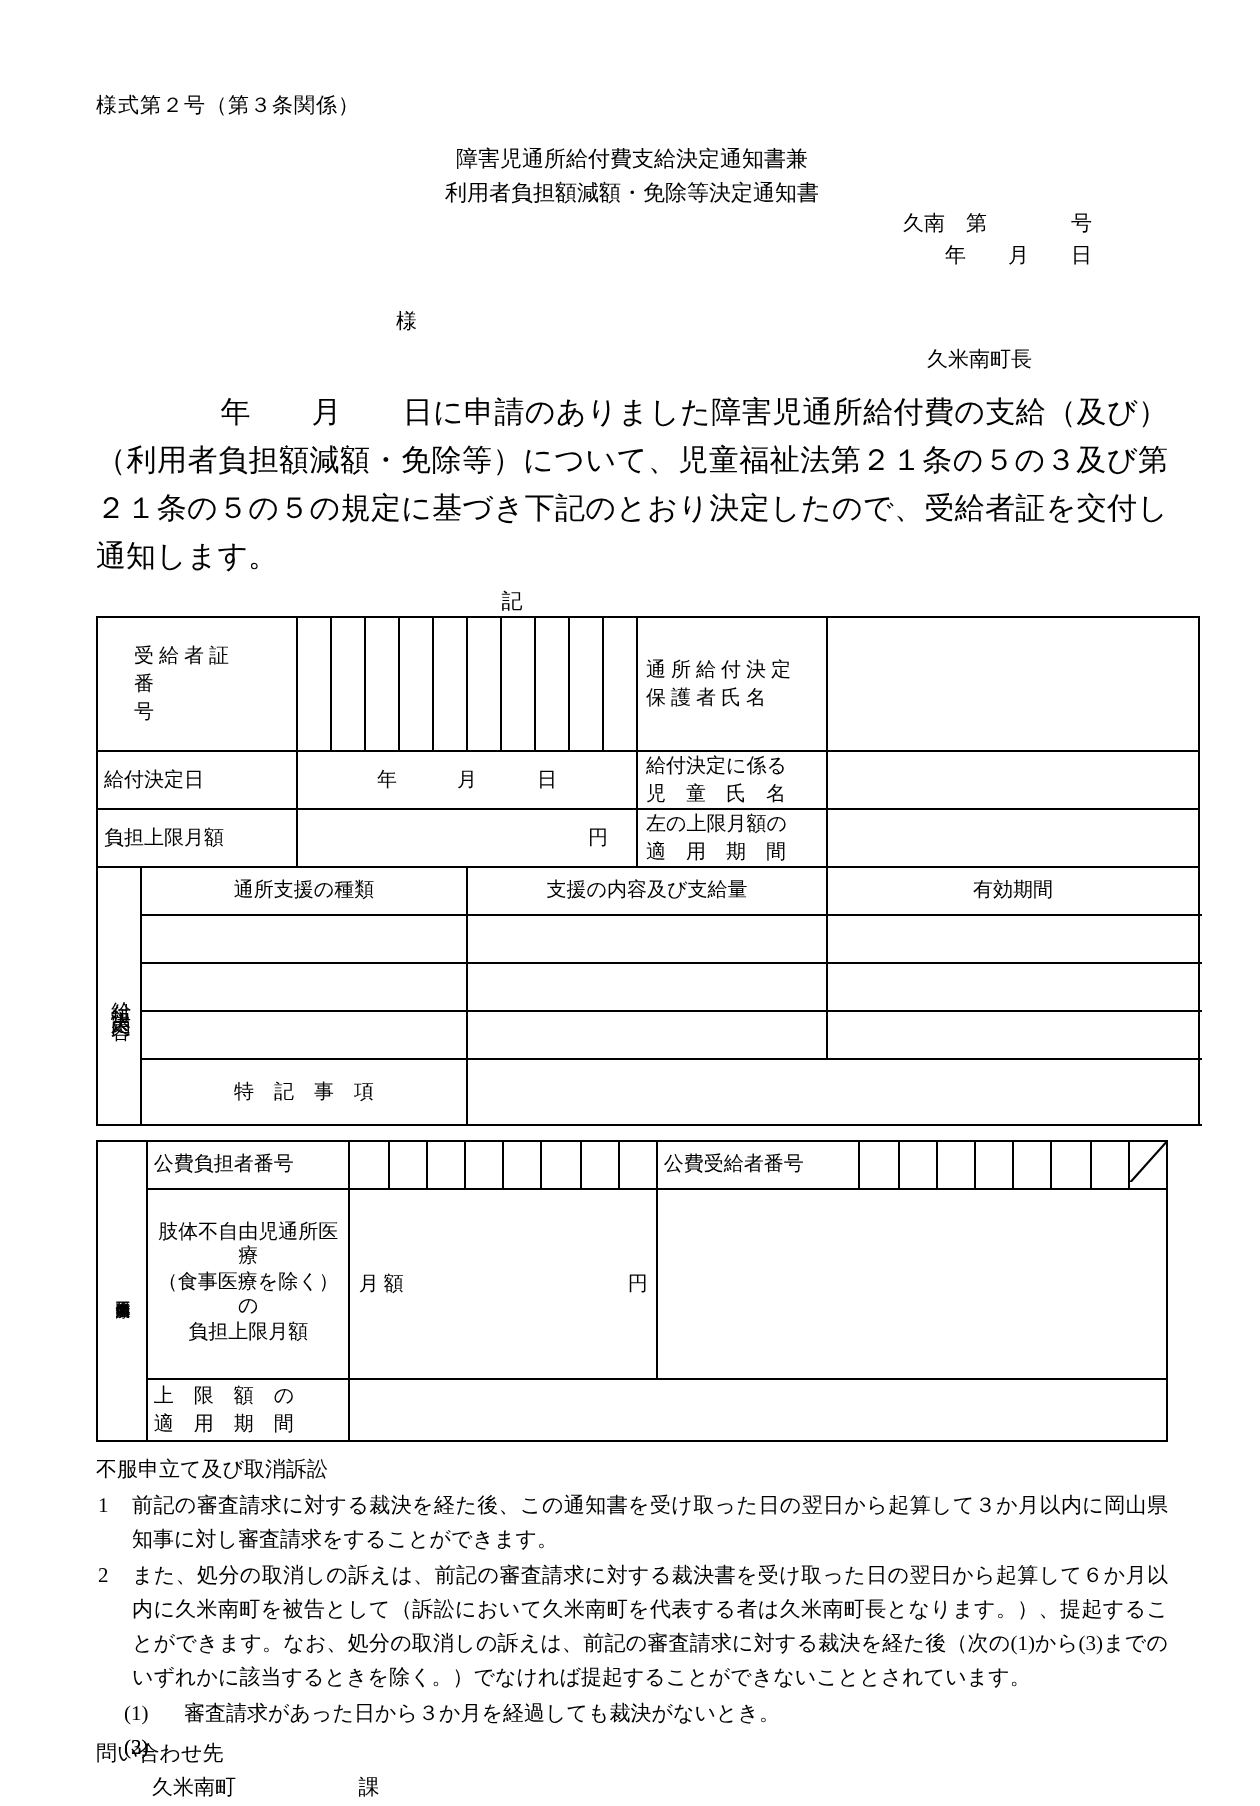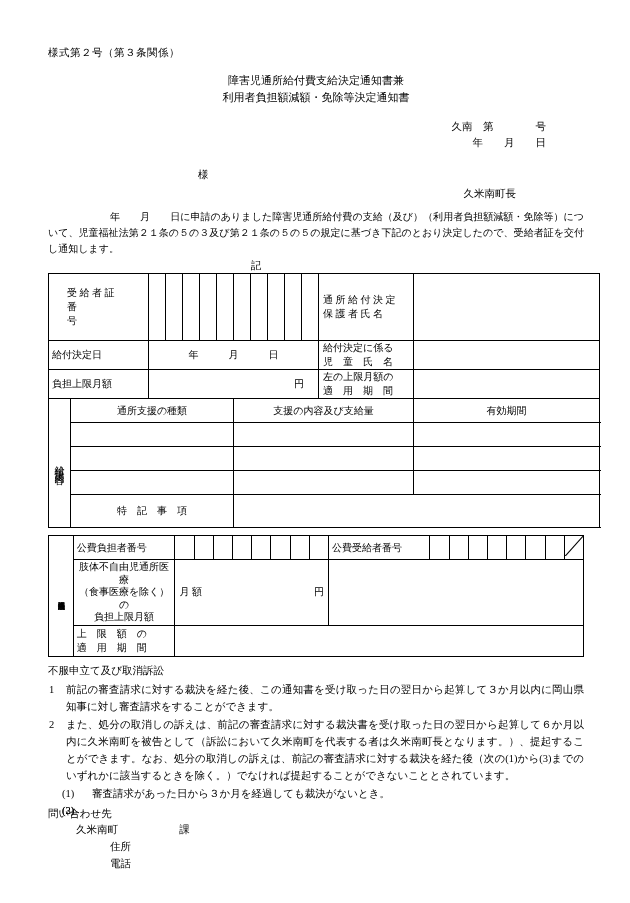--- a/index.html
+++ b/index.html
@@ -32,41 +32,40 @@
     font-size: 10.5px;
     letter-spacing: 0.5px;
   }
   .title-block {
     text-align: center;
     margin-top: 12px;
     line-height: 1.5;
     font-size: 11px;
   }
   .doc-num {
-    margin-top: 14px;
     text-align: right;
     padding-right: 38px;
     line-height: 1.55;
     font-size: 10.5px;
   }
   .doc-num div { white-space: pre; }
   .addressee {
     margin-top: 16px;
     padding-left: 150px;
     font-size: 10.5px;
   }
   .issuer {
     margin-top: 5px;
     text-align: right;
     padding-right: 68px;
     font-size: 10.5px;
   }
   .body-para {
     margin-top: 8px;
-    font-size: 10px;
+    font-size: 15px;
     line-height: 1.62;
     text-align: justify;
   }
   .body-para .indent { display: inline-block; width: 62px; }
   .ki {
     text-align: center;
     margin-top: 2px;
     font-size: 10.5px;
     padding-right: 120px;
   }
@@ -315,21 +314,21 @@
         <td></td>
         <td></td>
         <td class="slash-cell">
           <svg class="slash" viewBox="0 0 17 19" preserveAspectRatio="none">
             <line x1="17" y1="0" x2="0" y2="19" stroke="#000" stroke-width="1"></line>
           </svg>
         </td>
       </tr>
 
       <tr>
-        <td class="cellsm" style="padding:1px 2px; height:30px">
+        <td class="cellsm" style="padding:16px 2px; height:30px">
           <div>肢体不自由児通所医療</div>
           <div>（食事医療を除く）の</div>
           <div>負担上限月額</div>
         </td>
         <td colspan="8" style="padding:0">
           <div class="spread">
             <span>月 額</span>
             <span>円</span>
           </div>
         </td>

